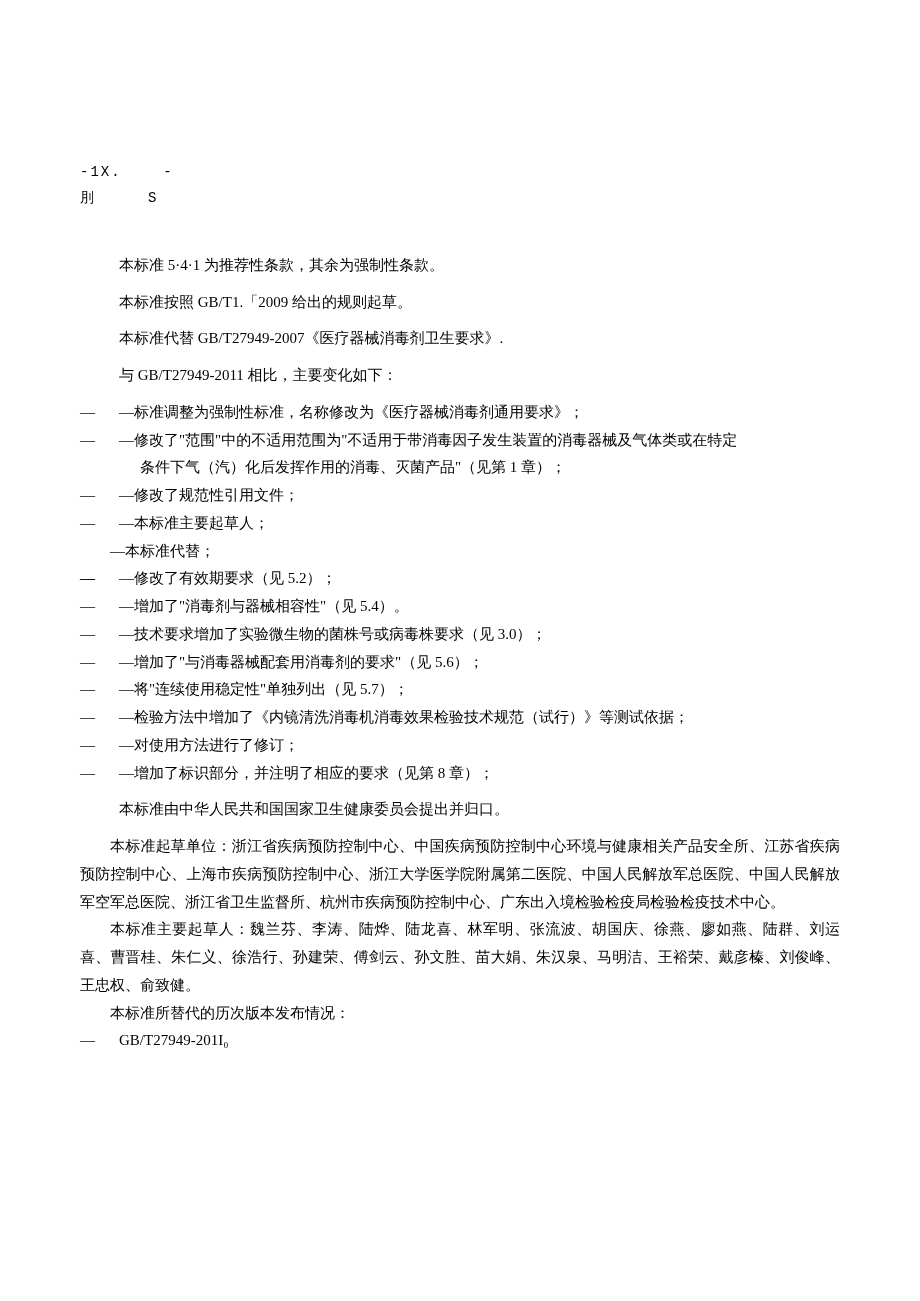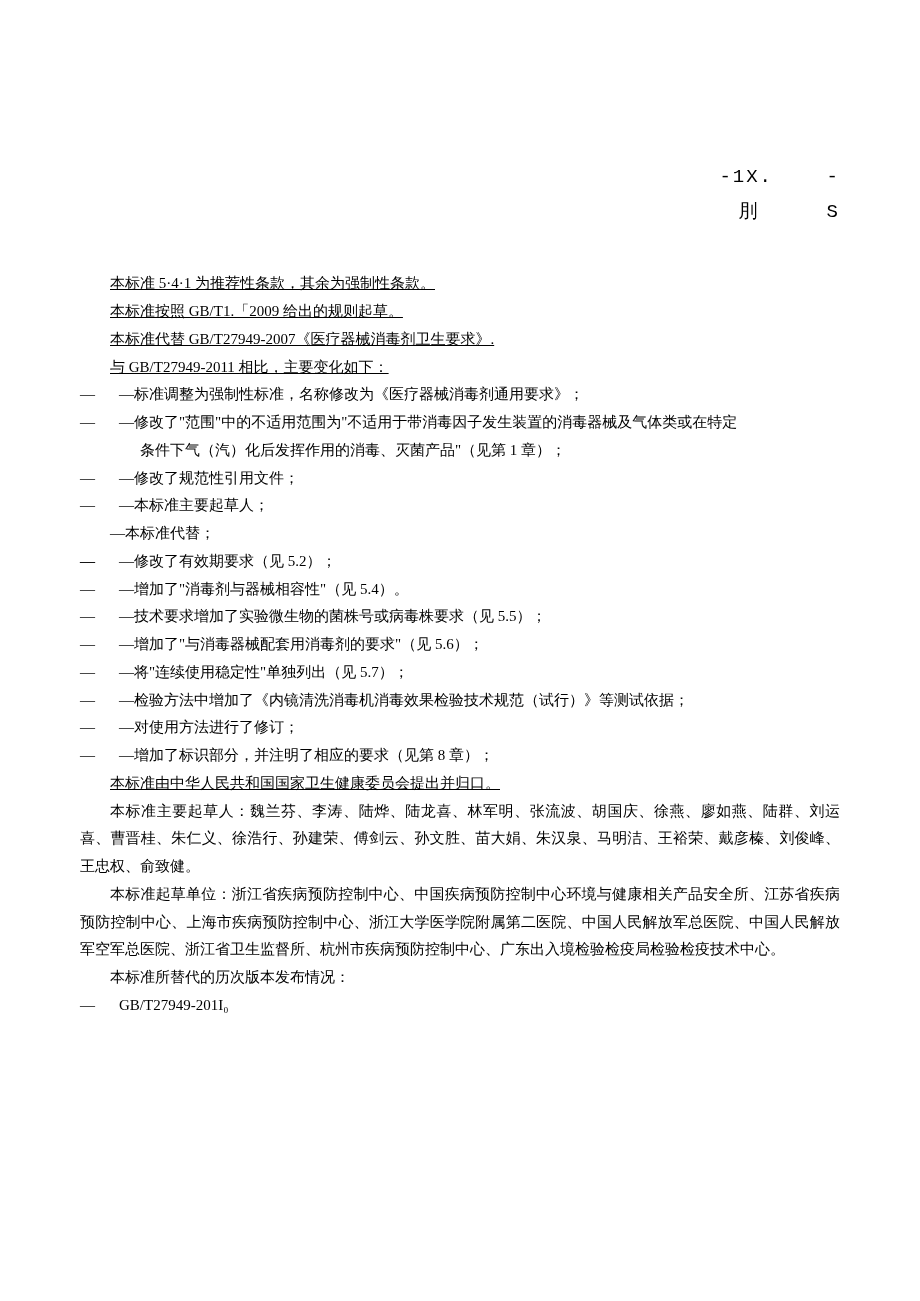--- a/index.html
+++ b/index.html
@@ -10,32 +10,31 @@
     width: 920px;
     min-height: 1301px;
   }
   .page {
     padding: 160px 80px 60px 80px;
     font-size: 15px;
     line-height: 1.85;
     color: #000;
   }
   .header-artifact {
-    text-align: right;
+    text-align: left;
     font-family: "Courier New", monospace;
-    font-size: 19px;
+    font-size: 14px;
     letter-spacing: 2px;
     white-space: pre;
     margin-bottom: 40px;
   }
   .para {
     text-indent: 2em;
-    margin: 0;
+    margin: 9px;
     text-align: justify;
-    text-decoration: underline;
   }
   .li {
     padding-left: 2em;
     position: relative;
     margin: 0;
   }
   .li .dash {
     position: absolute;
     left: 0;
   }
@@ -80,32 +79,32 @@
   <p class="li"><span class="dash">—</span><span class="dash2">—本标准主要起草人；</span></p>
 
   <p class="li-nodash">—本标准代替；</p>
 
   <p class="li"><span class="dash">—</span></p>
 
   <p class="li"><span class="dash">—</span><span class="dash2">—修改了有效期要求（见 5.2）；</span></p>
 
   <p class="li"><span class="dash">—</span><span class="dash2">—增加了"消毒剂与器械相容性"（见 5.4）。</span></p>
 
-  <p class="li"><span class="dash">—</span><span class="dash2">—技术要求增加了实验微生物的菌株号或病毒株要求（见 5.5）；</span></p>
+  <p class="li"><span class="dash">—</span><span class="dash2">—技术要求增加了实验微生物的菌株号或病毒株要求（见 3.0）；</span></p>
 
   <p class="li"><span class="dash">—</span><span class="dash2">—增加了"与消毒器械配套用消毒剂的要求"（见 5.6）；</span></p>
 
   <p class="li"><span class="dash">—</span><span class="dash2">—将"连续使用稳定性"单独列出（见 5.7）；</span></p>
 
   <p class="li"><span class="dash">—</span><span class="dash2">—检验方法中增加了《内镜清洗消毒机消毒效果检验技术规范（试行）》等测试依据；</span></p>
 
   <p class="li"><span class="dash">—</span><span class="dash2">—对使用方法进行了修订；</span></p>
 
   <p class="li"><span class="dash">—</span><span class="dash2">—增加了标识部分，并注明了相应的要求（见第 8 章）；</span></p>
 
   <p class="para">本标准由中华人民共和国国家卫生健康委员会提出并归口。</p>
+  <p class="indented-para">本标准起草单位：浙江省疾病预防控制中心、中国疾病预防控制中心环境与健康相关产品安全所、江苏省疾病预防控制中心、上海市疾病预防控制中心、浙江大学医学院附属第二医院、中国人民解放军总医院、中国人民解放军空军总医院、浙江省卫生监督所、杭州市疾病预防控制中心、广东出入境检验检疫局检验检疫技术中心。</p>
   <p class="indented-para">本标准主要起草人：魏兰芬、李涛、陆烨、陆龙喜、林军明、张流波、胡国庆、徐燕、廖如燕、陆群、刘运喜、曹晋桂、朱仁义、徐浩行、孙建荣、傅剑云、孙文胜、苗大娟、朱汉泉、马明洁、王裕荣、戴彦榛、刘俊峰、王忠权、俞致健。</p>
-  <p class="indented-para">本标准起草单位：浙江省疾病预防控制中心、中国疾病预防控制中心环境与健康相关产品安全所、江苏省疾病预防控制中心、上海市疾病预防控制中心、浙江大学医学院附属第二医院、中国人民解放军总医院、中国人民解放军空军总医院、浙江省卫生监督所、杭州市疾病预防控制中心、广东出入境检验检疫局检验检疫技术中心。</p>
   <p class="indented-para">本标准所替代的历次版本发布情况：</p>
 
   <p class="li"><span class="dash">—</span><span class="dash2">GB/T27949-201I₀</span></p>
 
 </div>
 
 </body></html>

